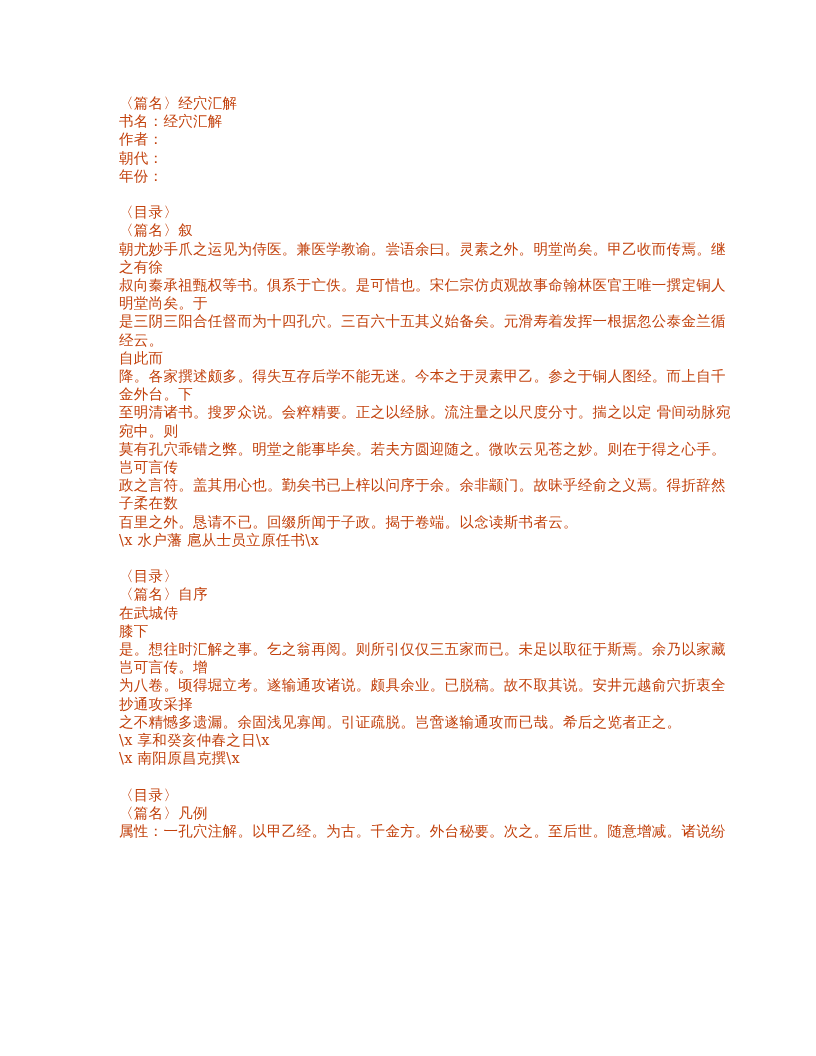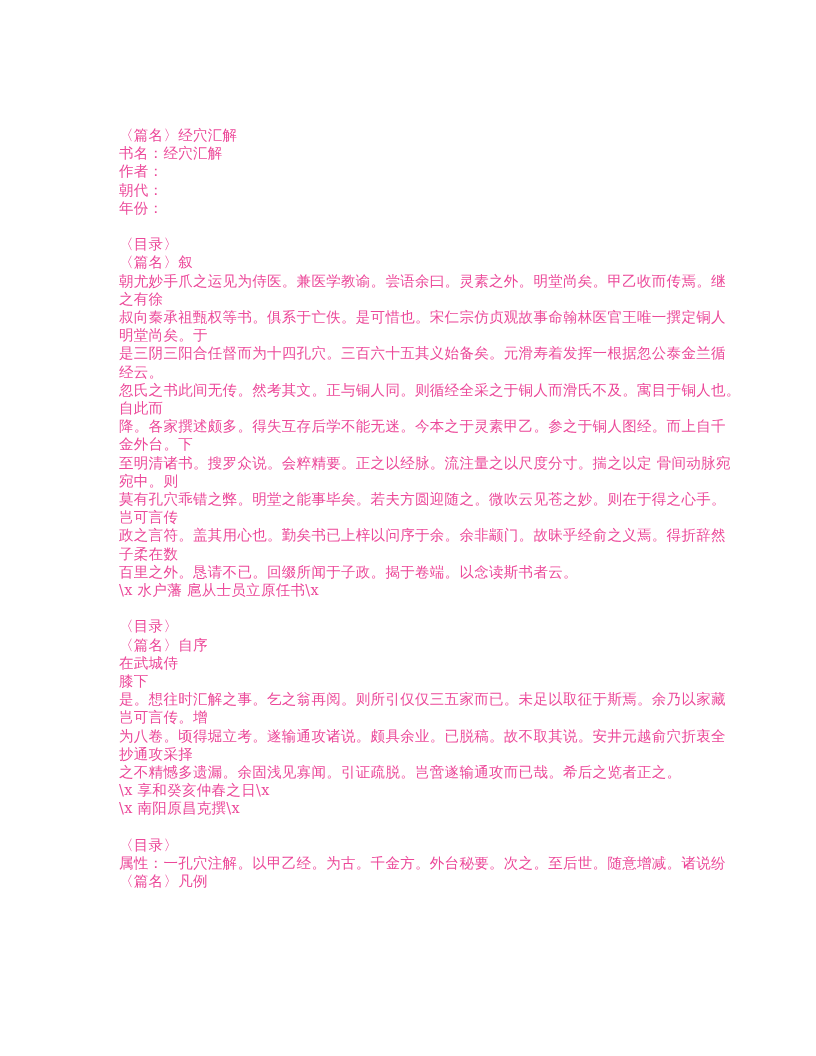--- a/index.html
+++ b/index.html
@@ -14,23 +14,22 @@
       overflow: hidden;
     }
     .page {
       position: absolute;
       left: 119px;
       top: 94px;
       width: 580px;
       font-family: "DejaVu Serif", "Liberation Serif", serif;
       font-size: 14.5px;
       line-height: 18.2px;
-      color: #ec4899;
+      color: #c2410c;
       letter-spacing: 0.3px;
-      margin-top: 32px;
     }
     .line {
       display: block;
       white-space: pre;
       min-height: 18.2px;
     }
     .blank {
       display: block;
       height: 18.2px;
     }
@@ -50,21 +49,20 @@
 
   <div>
     <span class="line">〈目录〉</span>
     <span class="line">〈篇名〉叙</span>
     <span class="line">朝尤妙手爪之运见为侍医。兼医学教谕。尝语余曰。灵素之外。明堂尚矣。甲乙收而传焉。继</span>
     <span class="line">之有徐</span>
     <span class="line">叔向秦承祖甄权等书。俱系于亡佚。是可惜也。宋仁宗仿贞观故事命翰林医官王唯一撰定铜人</span>
     <span class="line">明堂尚矣。于</span>
     <span class="line">是三阴三阳合任督而为十四孔穴。三百六十五其义始备矣。元滑寿着发挥一根据忽公泰金兰循</span>
     <span class="line">经云。</span>
-    <span class="line">忽氏之书此间无传。然考其文。正与铜人同。则循经全采之于铜人而滑氏不及。寓目于铜人也。</span>
     <span class="line">自此而</span>
     <span class="line">降。各家撰述颇多。得失互存后学不能无迷。今本之于灵素甲乙。参之于铜人图经。而上自千</span>
     <span class="line">金外台。下</span>
     <span class="line">至明清诸书。搜罗众说。会粹精要。正之以经脉。流注量之以尺度分寸。揣之以定 骨间动脉宛</span>
     <span class="line">宛中。则</span>
     <span class="line">莫有孔穴乖错之弊。明堂之能事毕矣。若夫方圆迎随之。微吹云见苍之妙。则在于得之心手。</span>
     <span class="line">岂可言传</span>
     <span class="line">政之言符。盖其用心也。勤矣书已上梓以问序于余。余非颛门。故昧乎经俞之义焉。得折辞然</span>
     <span class="line">子柔在数</span>
     <span class="line">百里之外。恳请不已。回缀所闻于子政。揭于卷端。以念读斯书者云。</span>
@@ -82,16 +80,16 @@
     <span class="line">为八卷。顷得堀立考。遂输通攻诸说。颇具余业。已脱稿。故不取其说。安井元越俞穴折衷全</span>
     <span class="line">抄通攻采择</span>
     <span class="line">之不精憾多遗漏。余固浅见寡闻。引证疏脱。岂啻遂输通攻而已哉。希后之览者正之。</span>
     <span class="line">\x 享和癸亥仲春之日\x</span>
     <span class="line">\x 南阳原昌克撰\x</span>
   </div>
   <span class="blank"></span>
 
   <div>
     <span class="line">〈目录〉</span>
+    <span class="line">〈篇名〉凡例</span>
     <span class="line">属性：一孔穴注解。以甲乙经。为古。千金方。外台秘要。次之。至后世。随意增减。诸说纷</span>
-    <span class="line">〈篇名〉凡例</span>
   </div>
 </div>
 
 </body></html>

